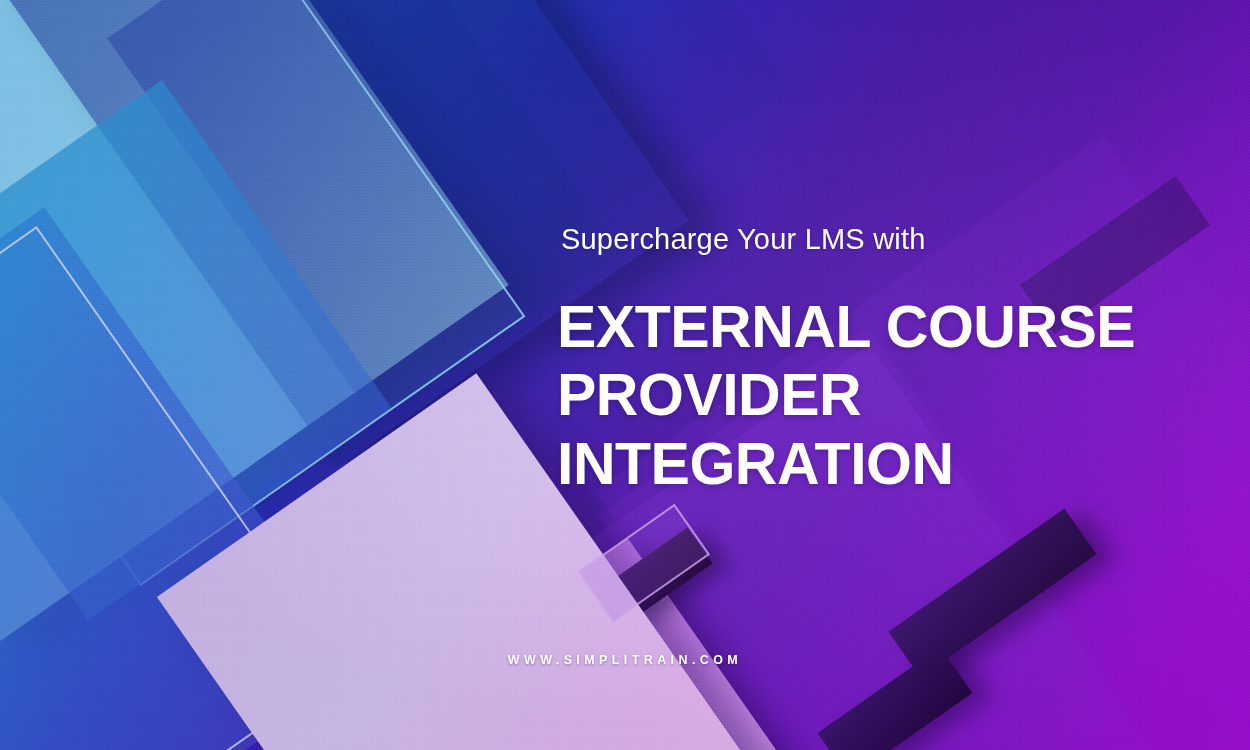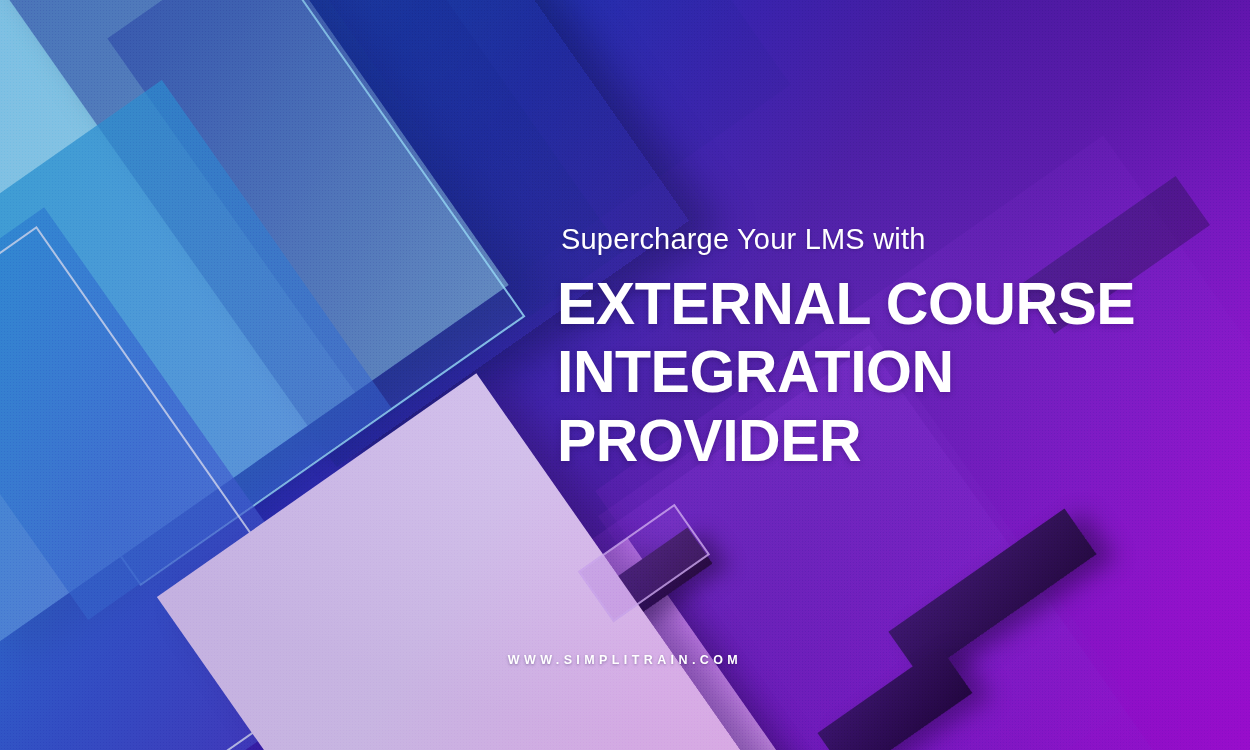--- a/index.html
+++ b/index.html
@@ -164,21 +164,21 @@
     left:557px;top:222px;
     width:660px;
     z-index:6;
   }
   .eyebrow{
     color:#ffffff;
     font-size:29px;
     font-weight:400;
     letter-spacing:.2px;
     line-height:1.2;
-    margin:0 0 13px 4px;
+    margin:0 0 36px 4px;
     text-shadow:0 1px 3px rgba(20,0,60,.25);
   }
   .headline{
     color:#ffffff;
     font-size:59px;
     font-weight:700;
     letter-spacing:-.5px;
     line-height:1.16;
     margin:0;
     text-transform:uppercase;
@@ -225,20 +225,20 @@
     <div class="shp s-bar-3"></div>
   </div>
 
   <div class="noise"></div>
   <div class="vign"></div>
 
   <div class="content">
     <p class="eyebrow">Supercharge Your LMS with</p>
     <h1 class="headline">
       <span class="ln">EXTERNAL COURSE</span>
+      <span class="ln">PROVIDER</span>
       <span class="ln">INTEGRATION</span>
-      <span class="ln">PROVIDER</span>
     </h1>
   </div>
 
   <div class="footer">WWW.SIMPLITRAIN.COM</div>
 
 </div>
 
 </body></html>

